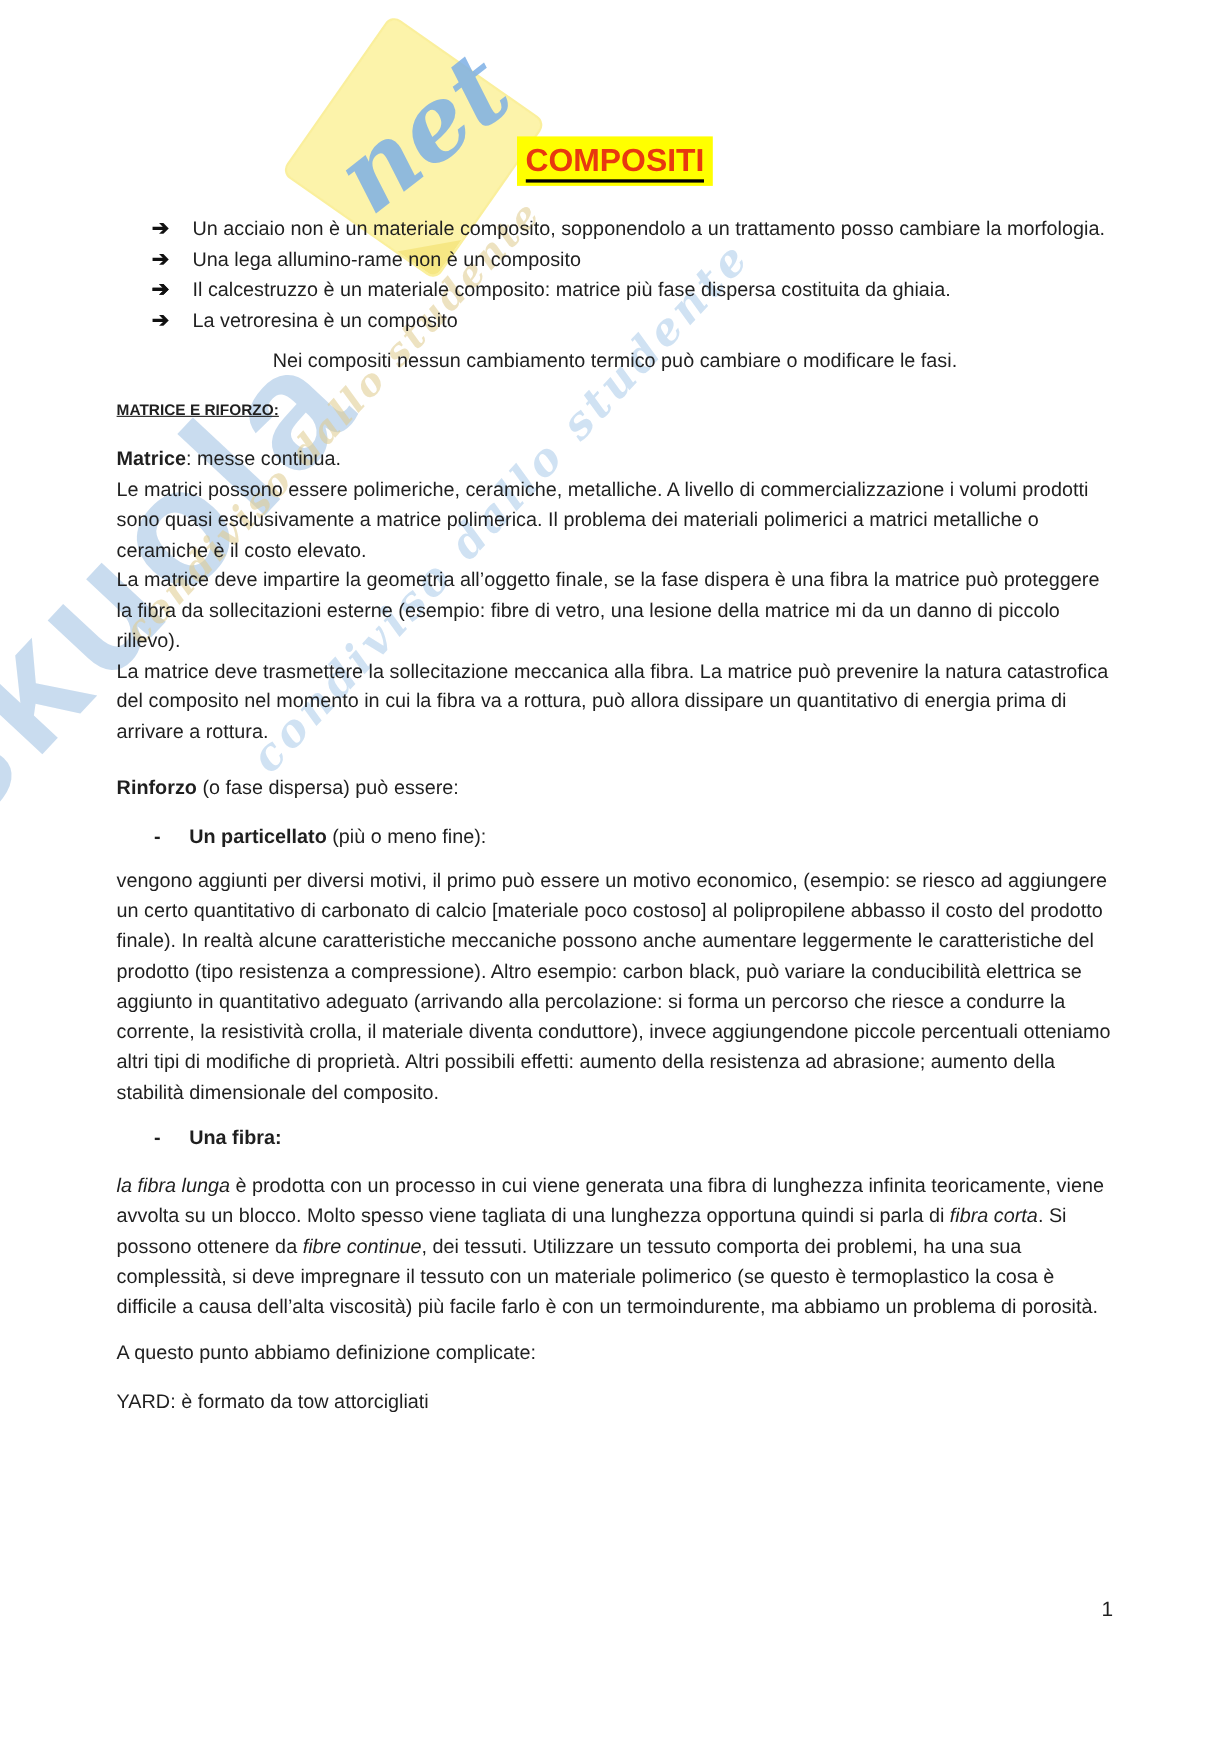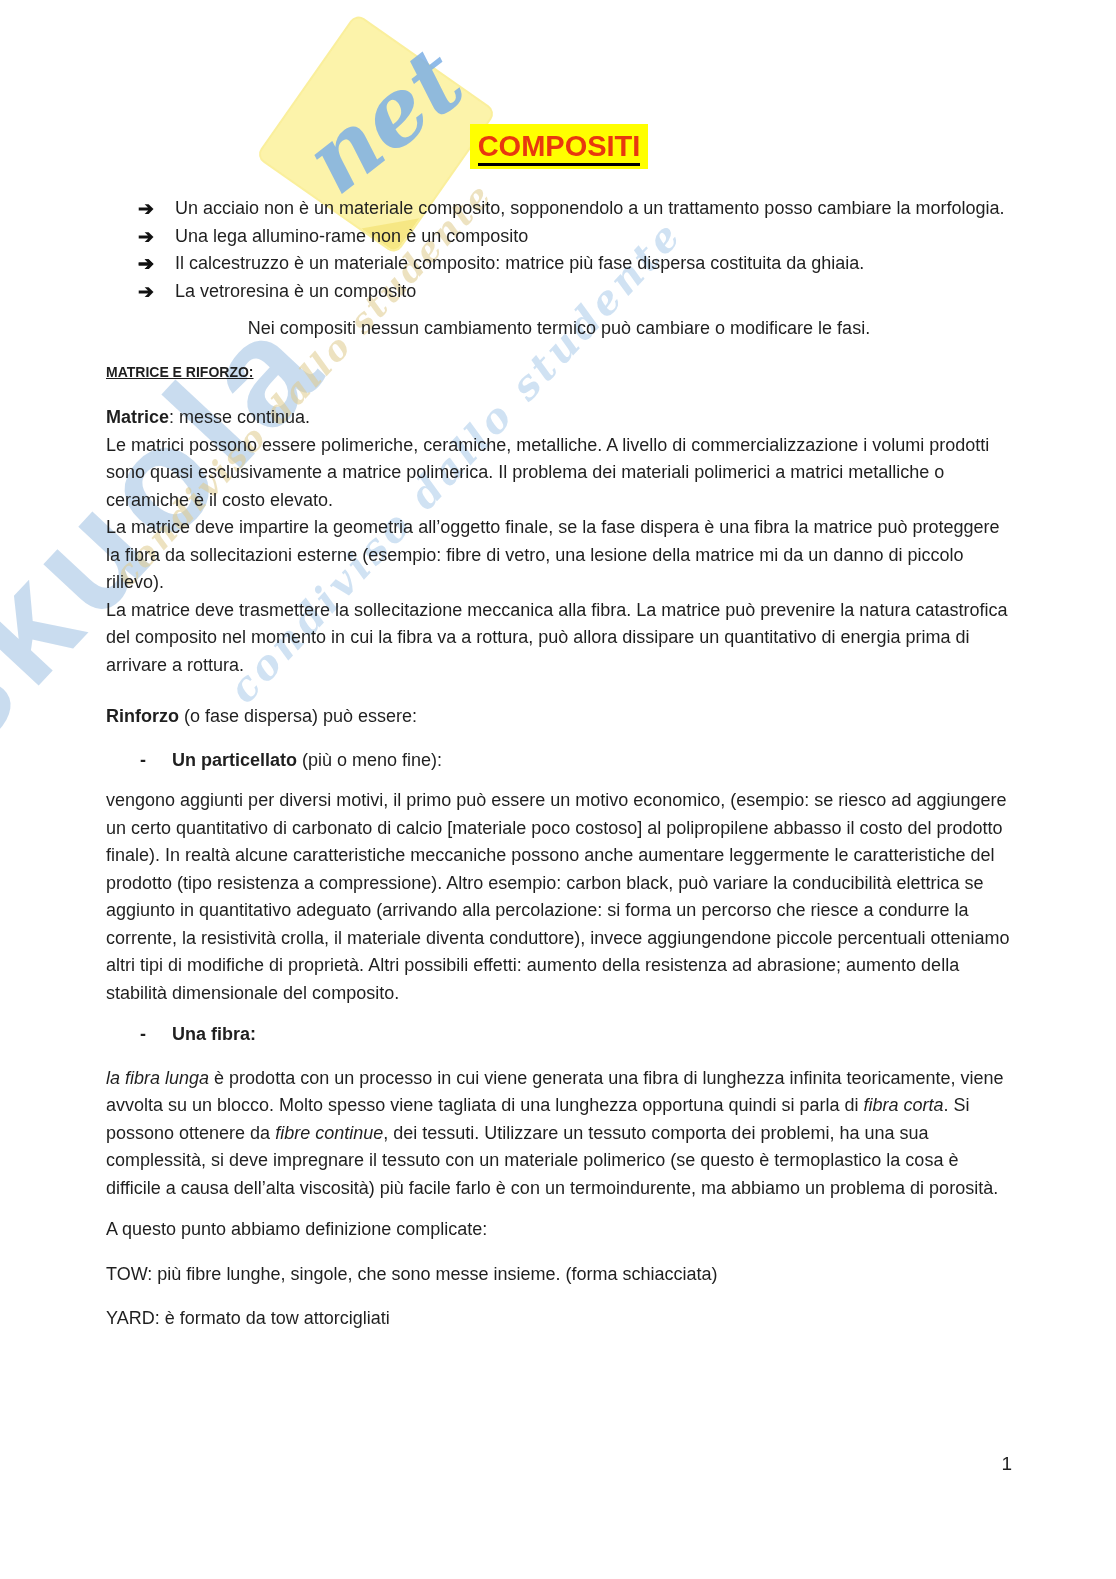--- a/index.html
+++ b/index.html
@@ -155,20 +155,19 @@
     <p class="body-par">vengono aggiunti per diversi motivi, il primo può essere un motivo economico, (esempio: se riesco ad aggiungere un certo quantitativo di carbonato di calcio [materiale poco costoso] al polipropilene abbasso il costo del prodotto finale). In realtà alcune caratteristiche meccaniche possono anche aumentare leggermente le caratteristiche del prodotto (tipo resistenza a compressione). Altro esempio: carbon black, può variare la conducibilità elettrica se aggiunto in quantitativo adeguato (arrivando alla percolazione: si forma un percorso che riesce a condurre la corrente, la resistività crolla, il materiale diventa conduttore), invece aggiungendone piccole percentuali otteniamo altri tipi di modifiche di proprietà. Altri possibili effetti: aumento della resistenza ad abrasione; aumento della stabilità dimensionale del composito.</p>
 
     <div class="dash-item fibra-item">
       <span class="dash">-</span>
       <span><span class="run-bold">Una fibra:</span></span>
     </div>
 
     <p class="fibra-par"><span class="run-italic">la fibra lunga</span><span> è prodotta con un processo in cui viene generata una fibra di lunghezza infinita teoricamente, viene avvolta su un blocco. Molto spesso viene tagliata di una lunghezza opportuna quindi si parla di </span><span class="run-italic">fibra corta</span><span>. Si possono ottenere da </span><span class="run-italic">fibre continue</span><span>, dei tessuti. Utilizzare un tessuto comporta dei problemi, ha una sua complessità, si deve impregnare il tessuto con un materiale polimerico (se questo è termoplastico la cosa è difficile a causa dell’alta viscosità) più facile farlo è con un termoindurente, ma abbiamo un problema di porosità.</span></p>
 
     <p class="defs">A questo punto abbiamo definizione complicate:</p>
-    <p class="def-line">TOW: più fibre lunghe, singole, che sono messe insieme. (forma schiacciata)</p>
     <p class="def-line">YARD: è formato da tow attorcigliati</p>
 
   </div>
 
   <div class="page-number">1</div>
 
 </div>
 
 </body></html>

